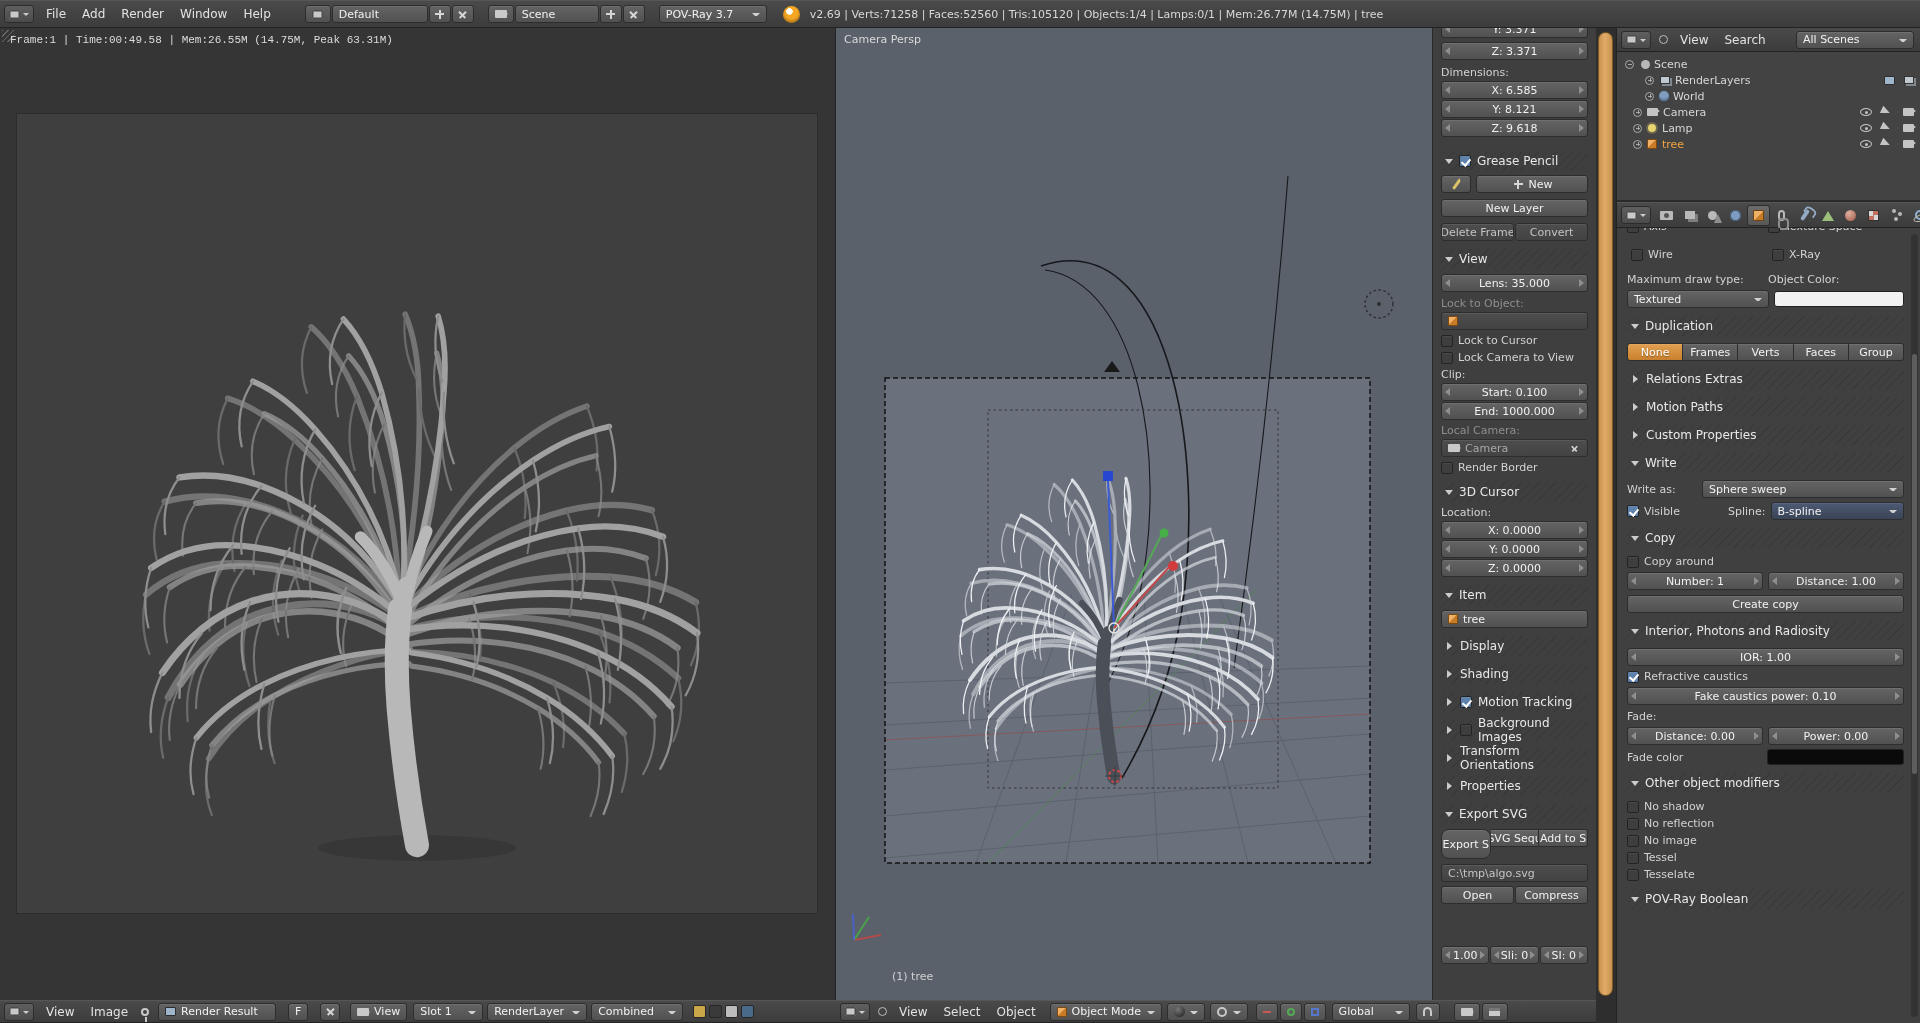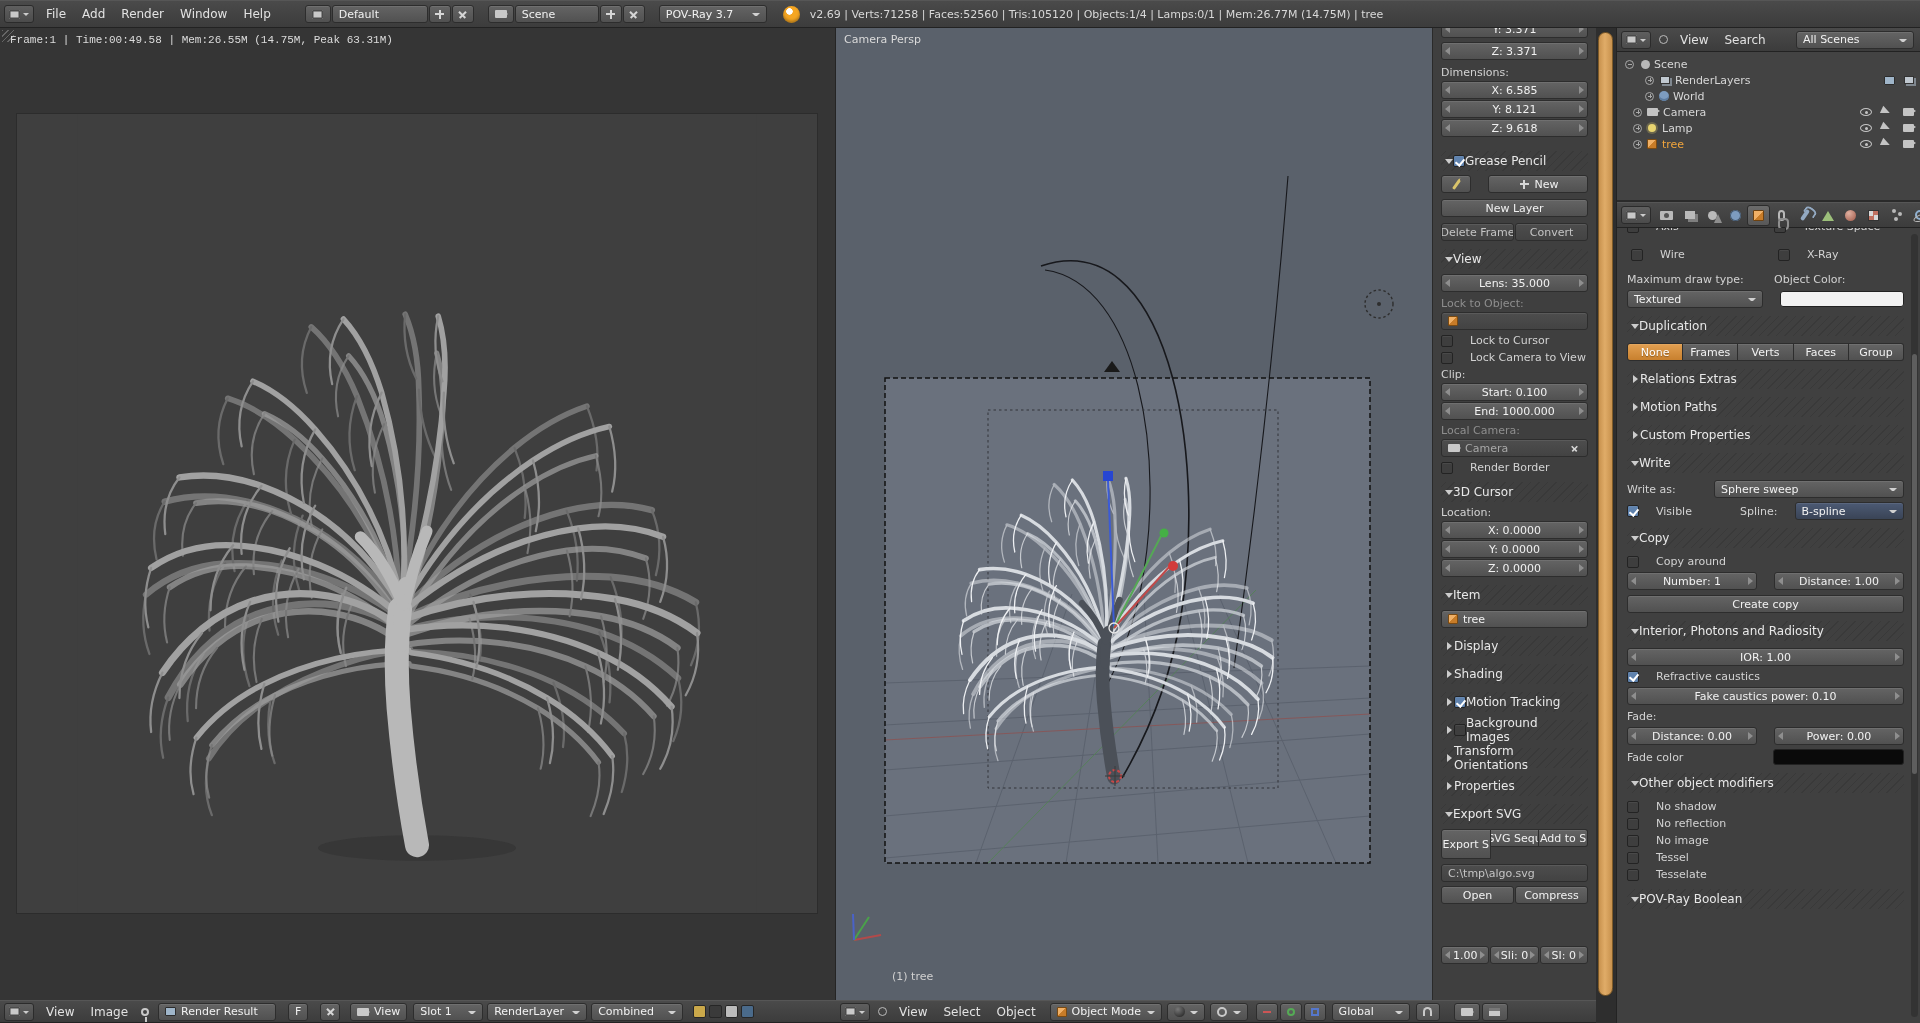--- a/index.html
+++ b/index.html
@@ -34,26 +34,26 @@
   .seg .w{flex:1;border-radius:0;border-left-width:0;}
   .seg .w:first-child{border-radius:3px 0 0 3px;border-left-width:1px;}
   .seg .w:last-child{border-radius:0 3px 3px 0;}
   .cb{width:12px;height:12px;flex:none;border-radius:2px;background:#3e3e3e;border:1px solid #232323;
     box-shadow:inset 0 1px 0 rgba(255,255,255,.06);position:relative;}
   .cb.on{background:#5f82ad;}
   .cb.on::after{content:"";position:absolute;left:3px;top:0.5px;width:4px;height:7px;
     border:solid #fff;border-width:0 2px 2px 0;transform:rotate(40deg);}
   .lbl{font-size:11px;color:#d2d2d2;white-space:nowrap;}
   .lbl.dis{color:#8e8e8e;}
-  .prow{display:flex;align-items:center;gap:17px;margin:4px 0;}
+  .prow{display:flex;align-items:center;gap:5px;margin:4px 0;}
   .half{flex:1;}
   .swatch{height:16px;border:1px solid #222;border-radius:3px;}
 
   
-  .sec{display:flex;align-items:center;height:20px;padding:0 4px;margin-top:8px;
+  .sec{display:flex;align-items:center;gap:6px;height:20px;padding:0 4px;margin-top:8px;
     color:#e8e8e8;font-size:12px;border-radius:3px;
     background:repeating-linear-gradient(-45deg,rgba(0,0,0,.10) 0 1px,transparent 1px 6px);}
   .tri-d{width:0;height:0;border:4px solid transparent;border-top:5px solid #ccc;transform:translateY(2px);}
   .tri-r{width:0;height:0;border:4px solid transparent;border-left:5px solid #ccc;transform:translateX(2px);}
 
   .ic-plus,.ic-x{position:relative;width:13px;height:13px;flex:none;}
   .ic-plus::before,.ic-x::before{content:"";position:absolute;left:2px;top:5.5px;width:9px;height:2px;background:#d6d6d6;}
   .ic-plus::after,.ic-x::after{content:"";position:absolute;left:5.5px;top:2px;width:2px;height:9px;background:#d6d6d6;}
   .ic-x{transform:rotate(45deg);}
   .pin{width:8px;height:8px;border-radius:50%;border:2px solid #c9c9c9;position:relative;margin:0 5px;}
@@ -462,21 +462,21 @@
         <div class="sec">
             <span class="tri-r"></span>
             <span>Properties</span>
           </div>
 
         <div class="sec">
           <span class="tri-d"></span>
           <span>Export SVG</span>
         </div>
         <div class="seg" style="margin:5px 0;">
-          <span class="w" style="padding:14px 2px;">Export S</span>
+          <span class="w" style="padding:14px 2px;border-radius:8px;">Export S</span>
           <span class="w" style="padding:0 2px;">SVG Sequ</span>
           <span class="w" style="padding:0 2px;">Add to S</span>
         </div>
         <div class="w dark left">C:\tmp\algo.svg</div>
         <div class="prow" style="gap:1px;">
           <span class="w half">Open</span>
           <span class="w half">Compress</span>
         </div>
         <div class="prow" style="gap:1px;margin-top:42px;">
           <span class="w stepper half">1.00</span>

